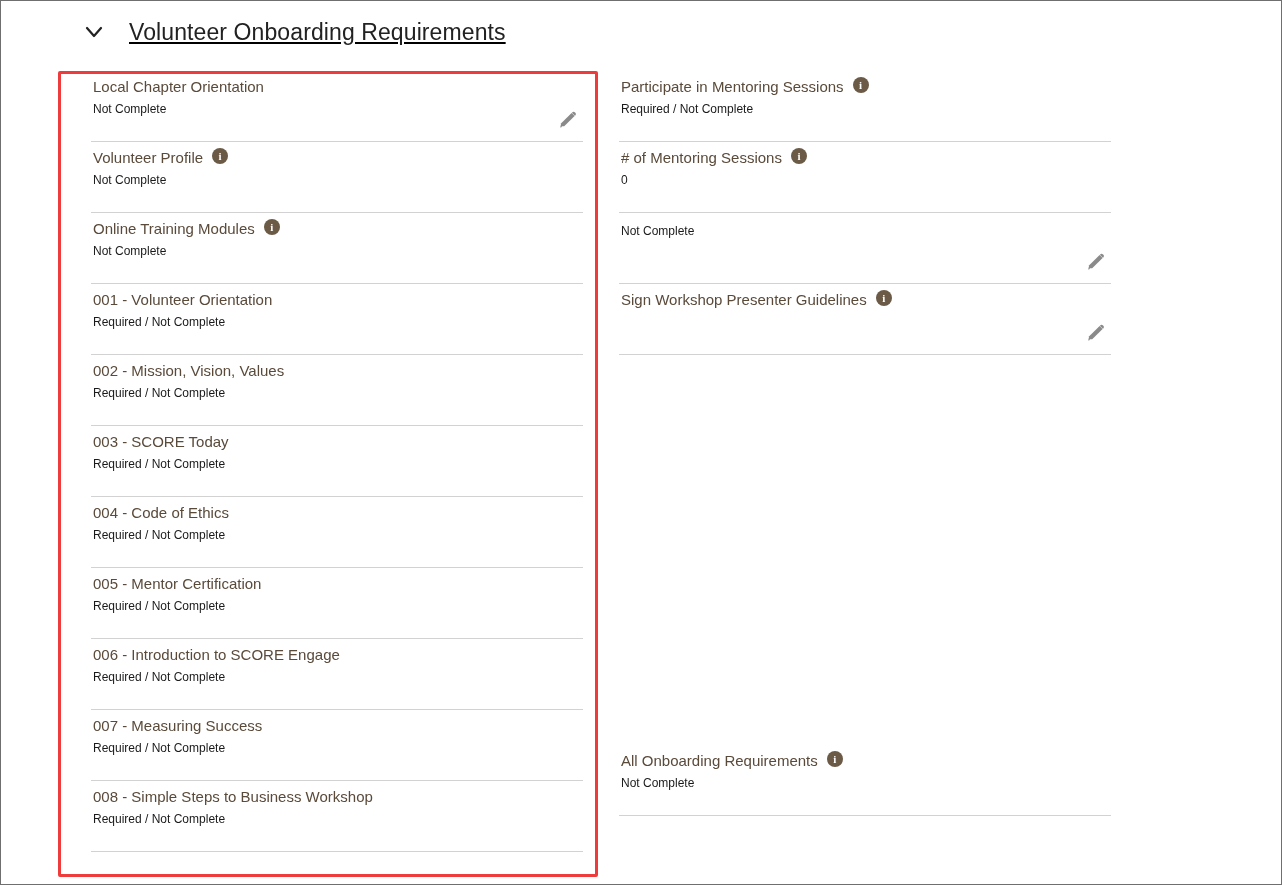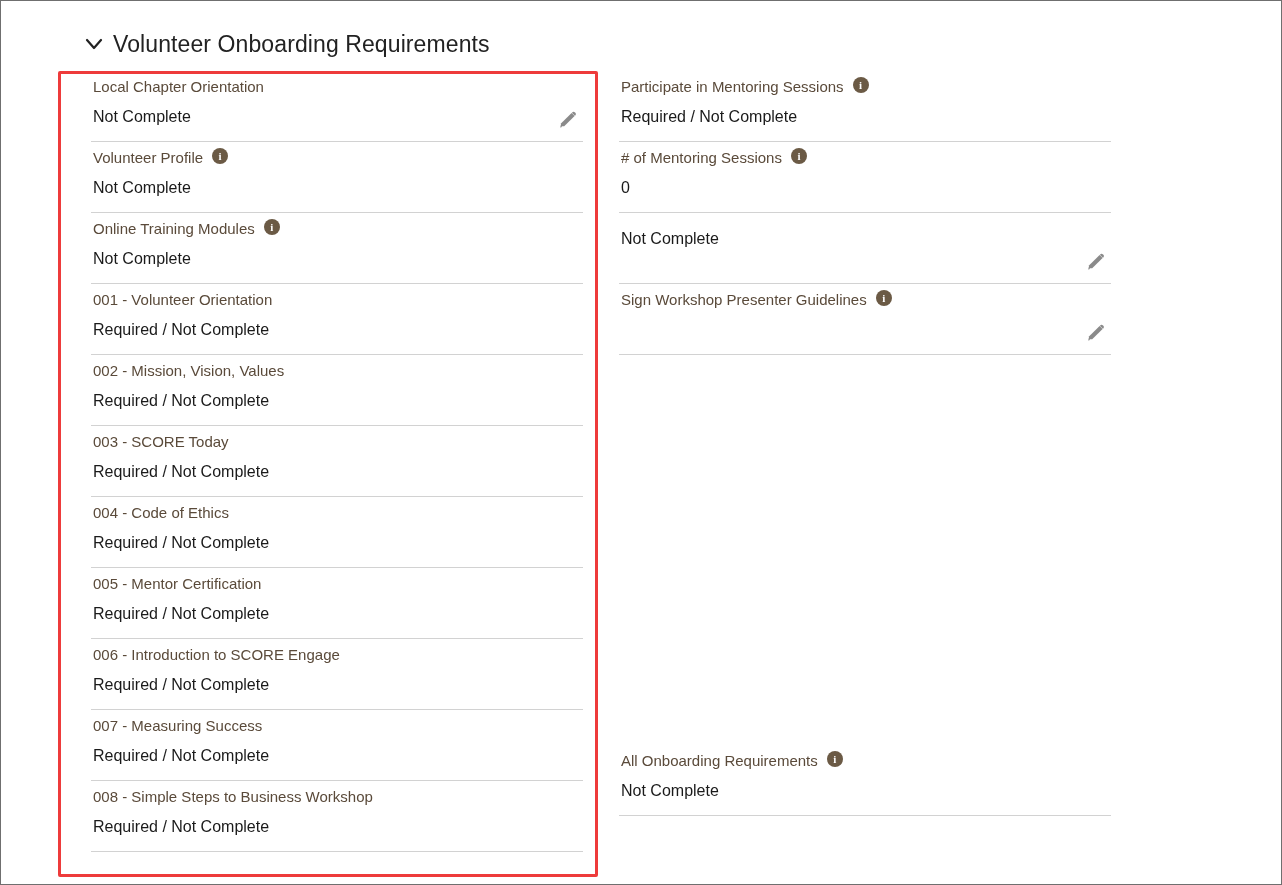--- a/index.html
+++ b/index.html
@@ -18,24 +18,25 @@
     background: #ffffff;
     box-sizing: border-box;
     border: 1px solid #6f6f6f;
     overflow: hidden;
   }
 
   
   .section-header {
     position: absolute;
     left: 78px;
-    top: 28px;
+    top: 16px;
     display: flex;
     align-items: center;
-    gap: 4px;
+    gap: 20px;
+    text-decoration: underline;
   }
   .chevron {
     width: 30px;
     height: 30px;
     display: inline-block;
     position: relative;
     cursor: pointer;
   }
   .chevron svg { display: block; }
   .section-title {
@@ -89,24 +90,24 @@
   .field-label {
     font-size: 15px;
     color: #5a4a3a;
     line-height: 20px;
     display: flex;
     align-items: flex-start;
     gap: 9px;
     padding-left: 2px;
   }
   .field-value {
-    font-size: 16px;
+    font-size: 12px;
     color: #1a1a1a;
     line-height: 24px;
-    margin-top: 8px;
+    margin-top: 0;
     padding-left: 2px;
     min-height: 24px;
   }
   .field.empty-value .field-value { min-height: 24px; }
 
   
   .info-icon {
     display: inline-flex;
     align-items: center;
     justify-content: center;

